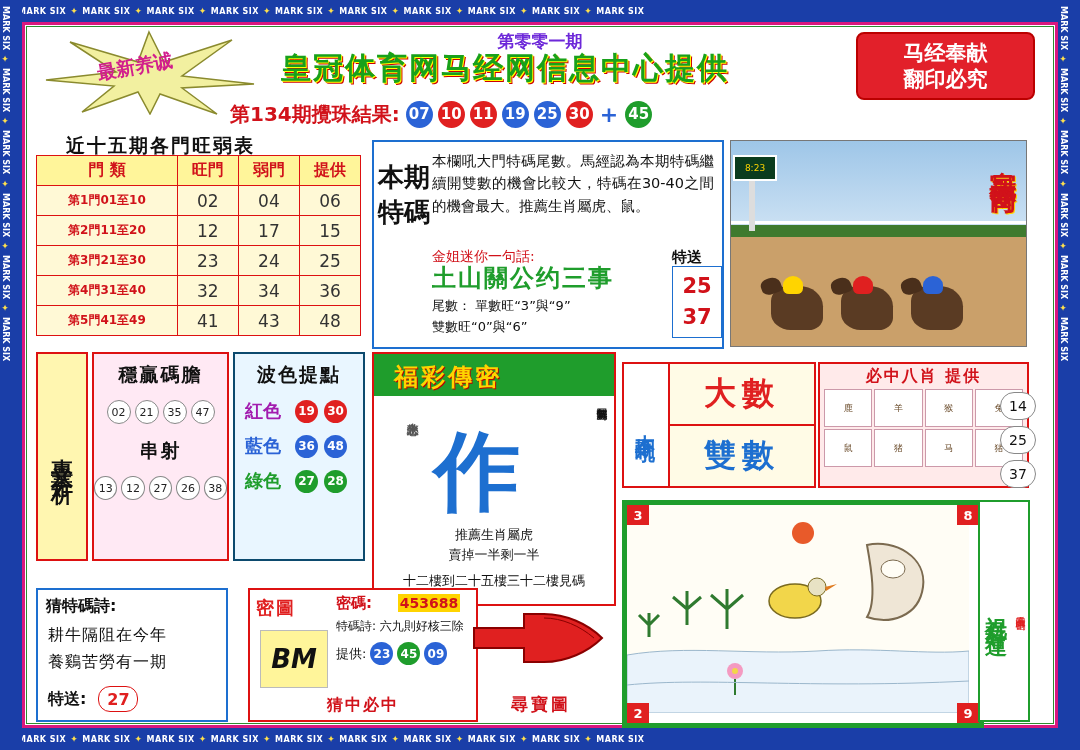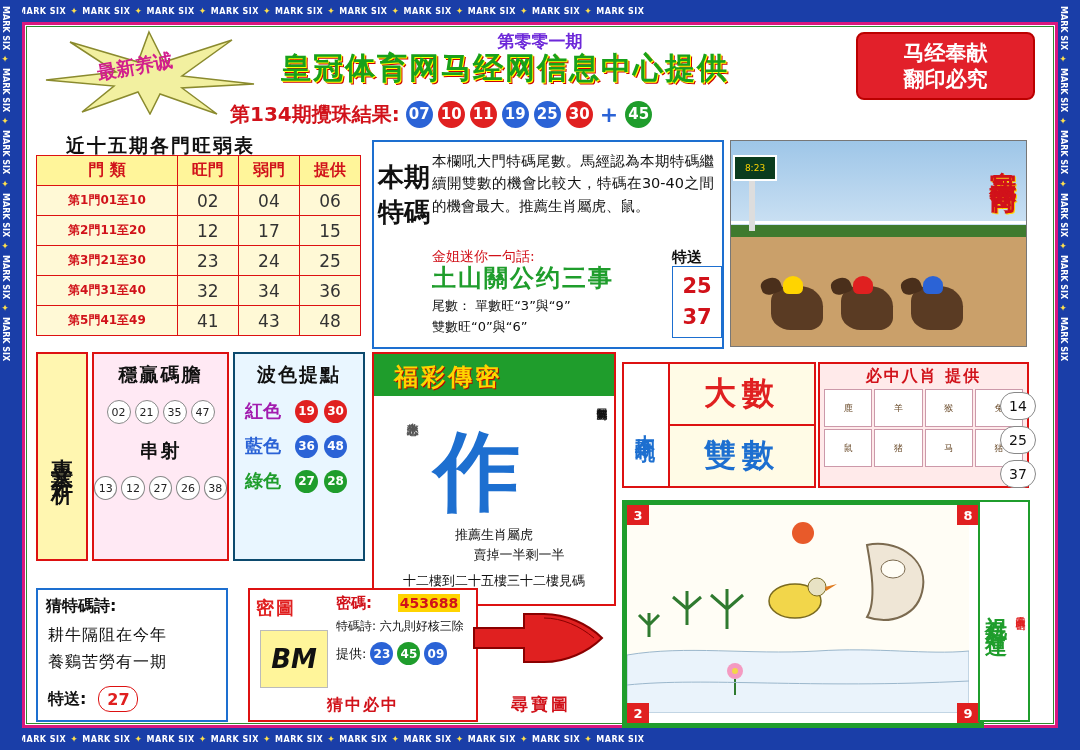--- a/index.html
+++ b/index.html
@@ -90,21 +90,21 @@
   .cball{width:23px;height:23px;border-radius:50%;display:flex;align-items:center;justify-content:center;font-size:12px;font-weight:bold;color:#fff;}
 
   
   .fu-box{position:absolute;left:372px;top:352px;width:240px;height:250px;border:2px solid #d11;background:#fff;}
   .fu-banner{position:relative;height:42px;background:#1f9d2c;}
   .fu-banner span{position:absolute;left:12px;top:7px;color:#ffd400;font-size:24px;font-weight:bold;letter-spacing:3px;text-shadow:1px 1px 0 #b00;margin-left:8px;}
   .fu-sub{position:absolute;right:6px;top:46px;font-size:11px;color:#111;writing-mode:vertical-rl;line-height:1.3;}
   .fu-zuo{position:absolute;left:60px;top:60px;font-size:86px;font-weight:bold;color:#1d6fd0;font-family:"DejaVu Serif",serif;}
   .fu-left-v{position:absolute;left:30px;top:60px;writing-mode:vertical-rl;font-size:12px;color:#555;line-height:1.4;}
   .fu-line1{position:absolute;left:0;top:172px;width:240px;text-align:center;font-size:13px;color:#111;}
-  .fu-line2{position:absolute;left:0;top:192px;width:240px;text-align:center;font-size:13px;color:#111;padding-left:25px;}
+  .fu-line2{position:absolute;left:0;top:192px;width:240px;text-align:center;font-size:13px;color:#111;}
   .fu-line3{position:absolute;left:0;top:218px;width:240px;text-align:center;font-size:13px;color:#111;}
 
   
   .ben-box{position:absolute;left:622px;top:362px;width:190px;height:122px;border:2px solid #d11;background:#fffbe6;display:flex;}
   .ben-left{width:44px;border-right:2px solid #d11;display:flex;align-items:center;justify-content:center;background:#fff;}
   .ben-left span{writing-mode:vertical-rl;font-size:20px;font-weight:bold;color:#1d6fd0;letter-spacing:4px;}
   .ben-right{flex:1;display:flex;flex-direction:column;}
   .ben-cell{flex:1;display:flex;align-items:center;justify-content:center;font-size:32px;font-weight:bold;letter-spacing:6px;}
   .ben-cell.top{color:#e02020;border-bottom:2px solid #d11;}
   .ben-cell.bot{color:#1d6fd0;}

